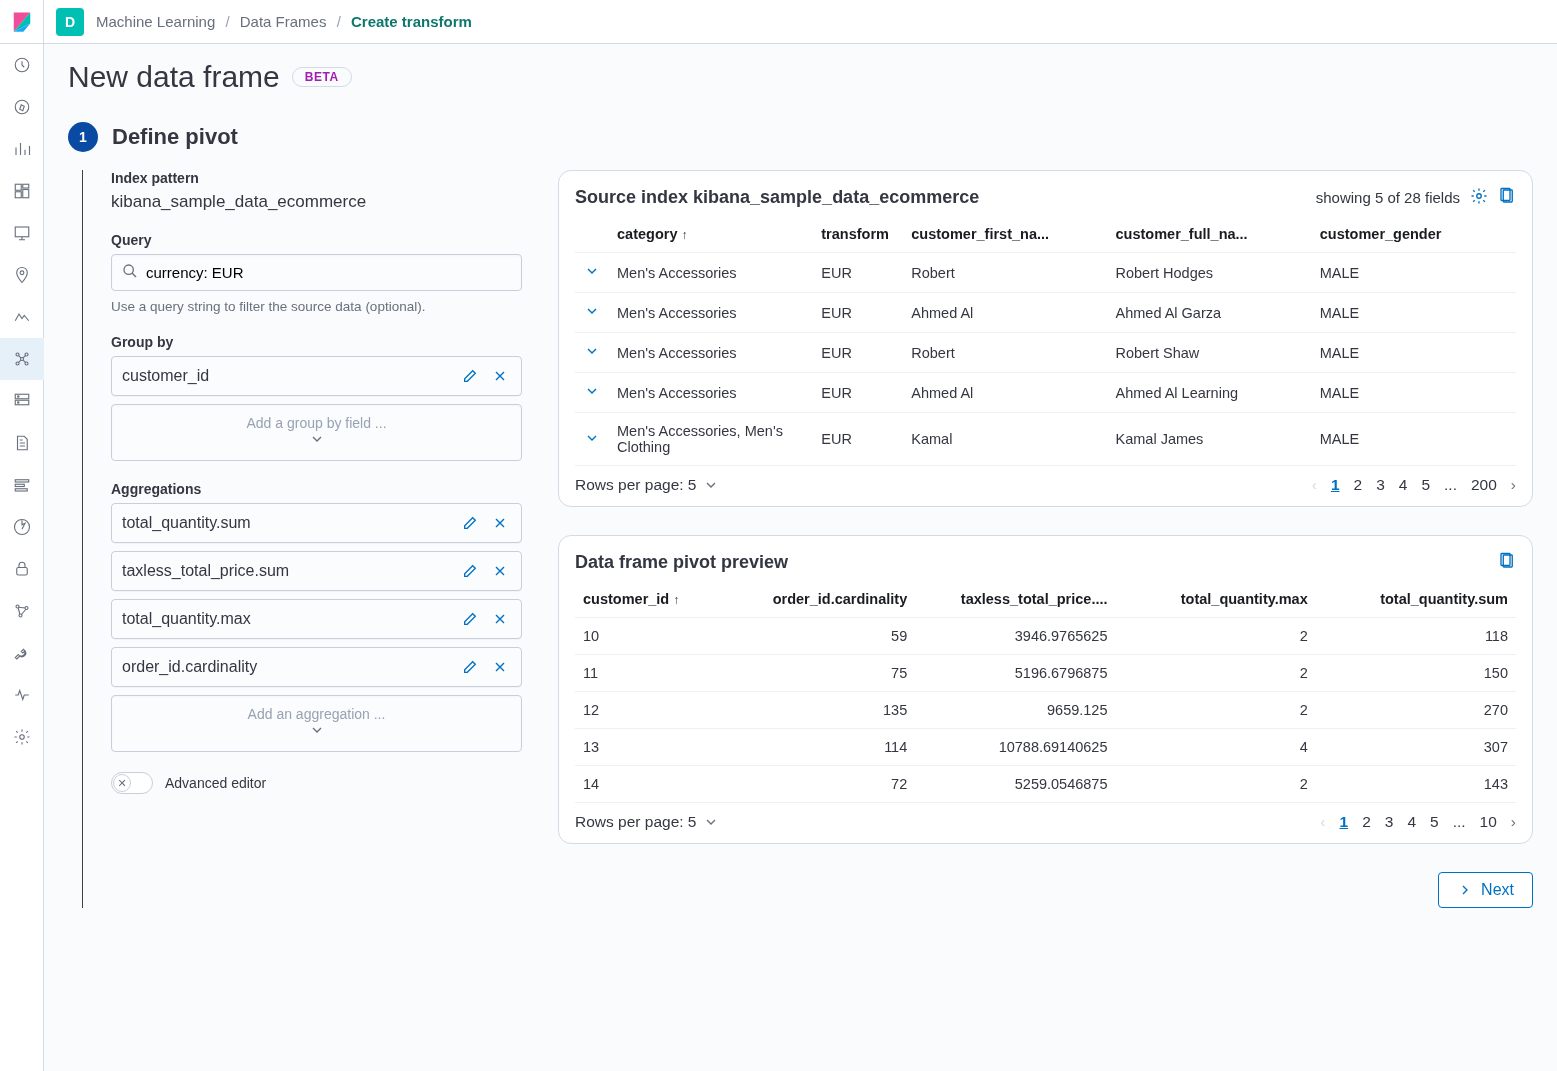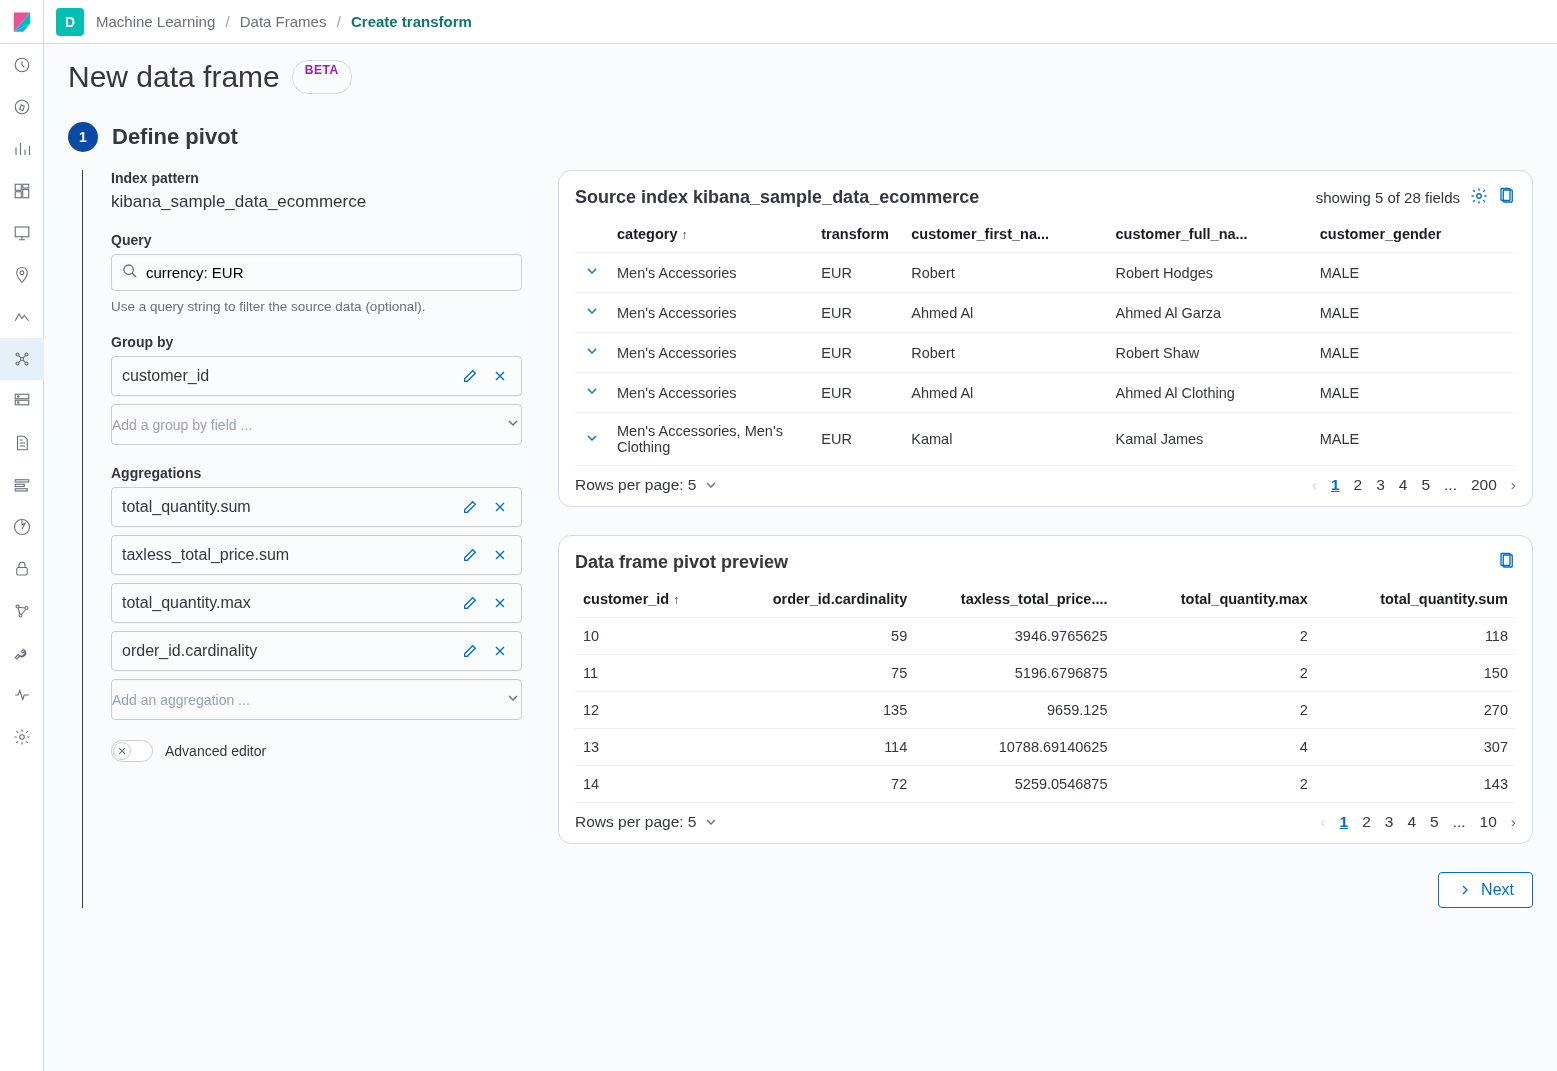--- a/index.html
+++ b/index.html
@@ -56,21 +56,21 @@
   .breadcrumbs .bc-sep { margin: 0 6px; color: #98a2b3; }
   .breadcrumbs .bc-current { color: #0f766e; font-weight: 600; }
   
   
   .content {
     flex: 1;
     overflow: auto;
     padding: 16px 24px 24px 24px;
     background: #fafbfd;
   }
-  .page-title-row { display: flex; gap: 12px; margin-bottom: 28px; }
+  .page-title-row { display: flex; align-items: center; gap: 12px; margin-bottom: 28px; }
   .page-title { font-size: 30px; font-weight: 400; }
   .beta-badge {
     border: 1px solid #d3dae6;
     border-radius: 16px;
     padding: 2px 12px;
     font-size: 12px;
     font-weight: 700;
     letter-spacing: .5px;
     color: #a21caf;
   }
@@ -115,24 +115,25 @@
   .pill-actions { display: flex; gap: 8px; }
   .icon-btn {
     width: 22px; height: 22px; display: flex; align-items:center; justify-content:center;
     color: #0071c2; cursor: pointer;
   }
   
   .combo {
     border: 1px solid #c9cfda; border-radius: 4px;
     background: #fbfcfd;
     display: flex; align-items: center; justify-content: space-between;
-    padding: 10px 0;
+    padding: 10px 8px;
     color: #98a2b3;
     box-shadow: inset 0 1px 2px rgba(0,0,0,.03);
     margin-bottom: 20px;
+    flex-direction: column;
   }
   
   .toggle-row { display: flex; align-items: center; gap: 12px; margin-top: 18px; }
   .switch {
     width: 42px; height: 22px; border: 1px solid #c9cfda; border-radius: 11px;
     position: relative; background: #fff; cursor: pointer;
   }
   .switch .knob {
     width: 18px; height: 18px; border-radius: 50%; background:#fff;
     border:1px solid #c9cfda;
@@ -523,21 +524,21 @@
                     <td>Robert Shaw</td>
                     <td>MALE</td>
                   </tr>
                   <tr>
                     <td class="expand-cell"><svg class="svg16" viewBox="0 0 24 24" fill="none" stroke="currentColor" stroke-width="2">
                         <path d="M6 9l6 6 6-6"></path>
                       </svg></td>
                     <td>Men's Accessories</td>
                     <td>EUR</td>
                     <td>Ahmed Al</td>
-                    <td>Ahmed Al Clothing</td>
+                    <td>Ahmed Al Learning</td>
                     <td>MALE</td>
                   </tr>
                   <tr>
                     <td class="expand-cell"><svg class="svg16" viewBox="0 0 24 24" fill="none" stroke="currentColor" stroke-width="2">
                         <path d="M6 9l6 6 6-6"></path>
                       </svg></td>
                     <td style="white-space: normal;">Men's Accessories, Men's Clothing</td>
                     <td>EUR</td>
                     <td>Kamal</td>
                     <td>Kamal James</td>

